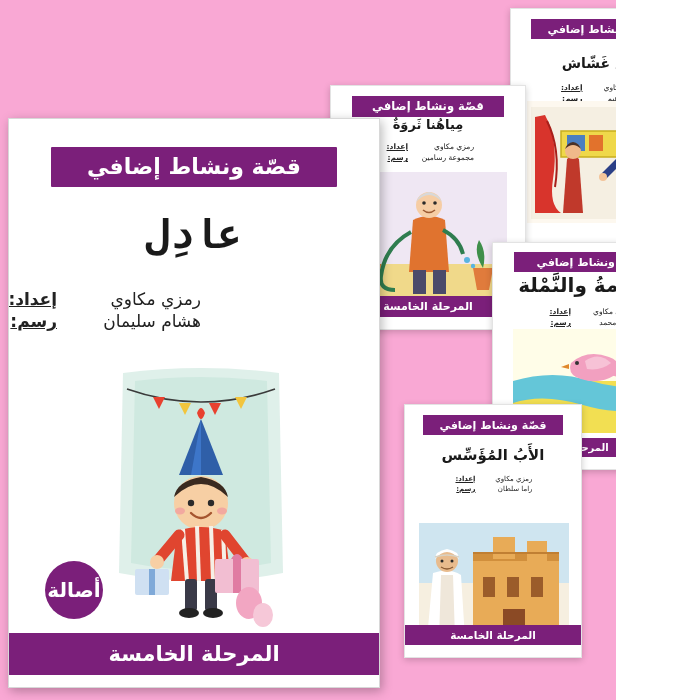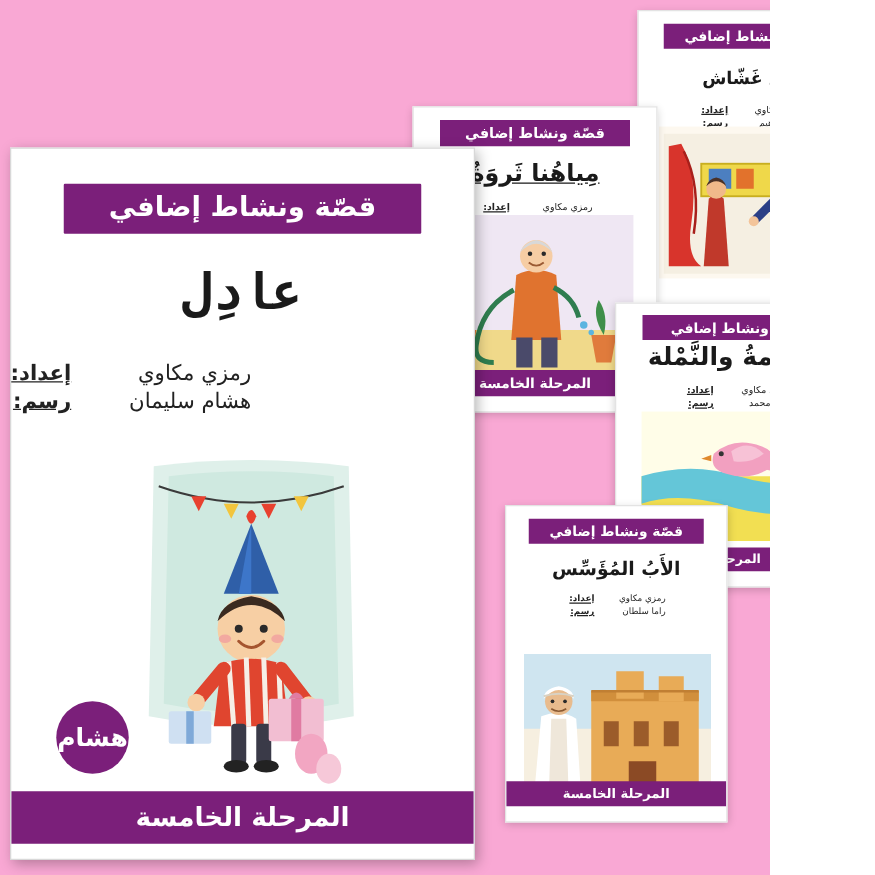--- a/index.html
+++ b/index.html
@@ -148,21 +148,21 @@
   }
   #book-water .banner {
     margin: 10px auto 0;
     width: 152px;
     height: 21px;
     font-size: 11.5px;
     display: flex;
     align-items: center;
     justify-content: center;
   }
-  #book-water .title { margin-top: 11px; font-size: 19px; text-decoration: underline; }
+  #book-water .title { margin-top: 0; font-size: 13px; }
   #book-water .credits { margin-top: 9px; font-size: 7.5px; }
   #book-water .credit-row { gap: 12px; }
   #book-water .credit-label { width: 26px; text-align: right; }
   #book-water .credit-val { width: 54px; text-align: right; }
   #book-water .footer {
     height: 21px; font-size: 11px;
     display: flex; align-items: center; justify-content: center;
   }
   #book-water .art {
     position: absolute;
@@ -471,17 +471,17 @@
         <rect x="120" y="196" width="8" height="34" fill="#e07ba2"></rect>
         <path d="M118 196 Q124 186 130 196 Z" fill="#e07ba2"></path>
         <rect x="22" y="206" width="34" height="26" fill="#cfe0f2" rx="2"></rect>
         <rect x="36" y="206" width="6" height="26" fill="#7fa9d8"></rect>
 
         <ellipse cx="136" cy="240" rx="13" ry="16" fill="#f2a6c2"></ellipse>
         <ellipse cx="150" cy="252" rx="10" ry="12" fill="#f6c8d8"></ellipse>
       </svg>
     </div>
 
-    <div class="seal">هشام</div>
+    <div class="seal">أصالة</div>
     <div class="footer">المرحلة الخامسة</div>
   </div>
 
 </div>
 
 </body></html>

